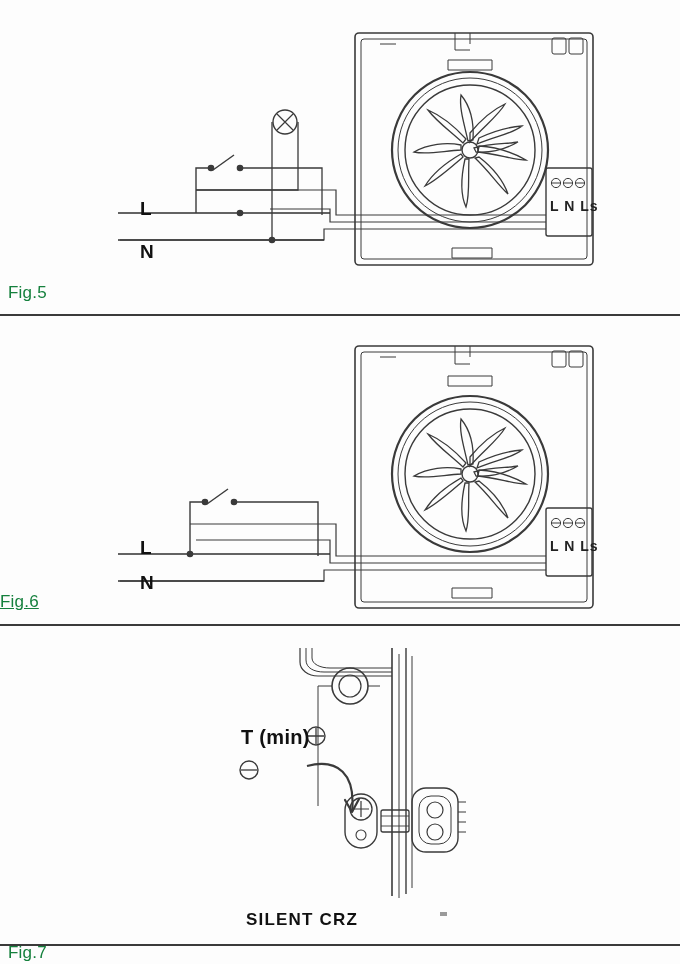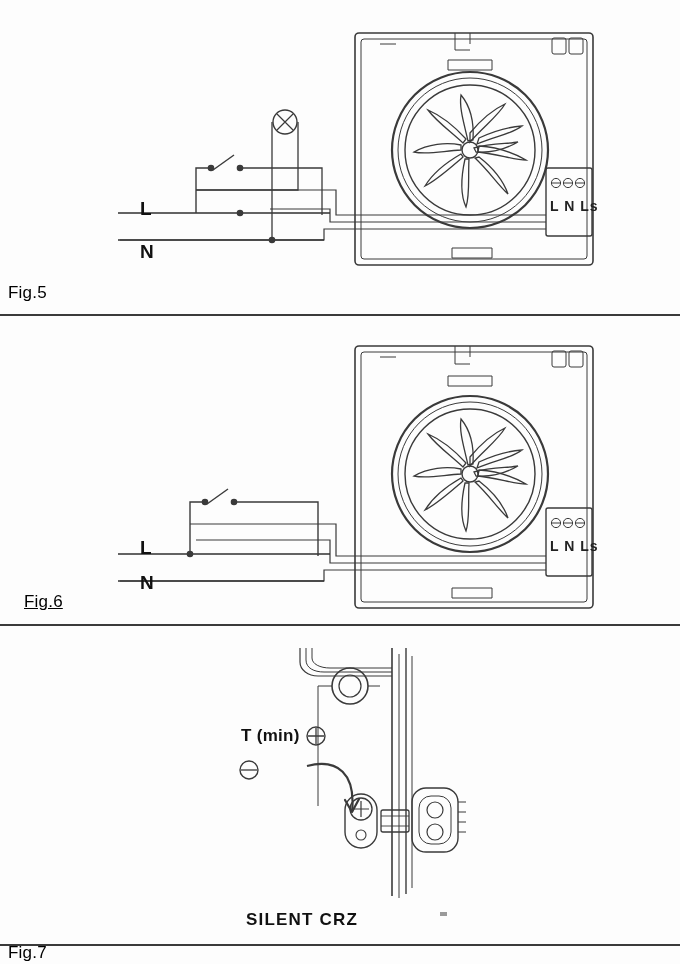--- a/index.html
+++ b/index.html
@@ -40,25 +40,25 @@
     background: #3a3a3a;
   }
   #rule-1 { top: 314px; }
   #rule-2 { top: 624px; }
   #rule-3 { top: 944px; }
 
   .fig-label {
     position: absolute;
     font-size: 17px;
     font-family: "Liberation Sans", sans-serif;
-    color: #000000;
+    color: #15803d;
     letter-spacing: 0.2px;
   }
   #fig5-label { left: 8px;  top: 283px; }
-  #fig6-label { left: 24px;  top: 592px; text-decoration: underline; }
+  #fig6-label { left: 0;  top: 592px; text-decoration: underline; }
   #fig7-label { left: 8px;  top: 943px; }
 
   .terminal-caption {
     position: absolute;
     font-size: 14px;
     font-weight: bold;
     letter-spacing: 1px;
     color: #222;
   }
 
@@ -71,21 +71,21 @@
   }
 
   .svg-layer {
     position: absolute;
     left: 0;
     top: 0;
   }
 
   .t-label {
     position: absolute;
-    font-size: 17px;
+    font-size: 20px;
     font-weight: bold;
     color: #111;
     letter-spacing: 0.3px;
   }
   .model-label {
     position: absolute;
     font-size: 17px;
     font-weight: bold;
     letter-spacing: 1.2px;
     color: #111;

